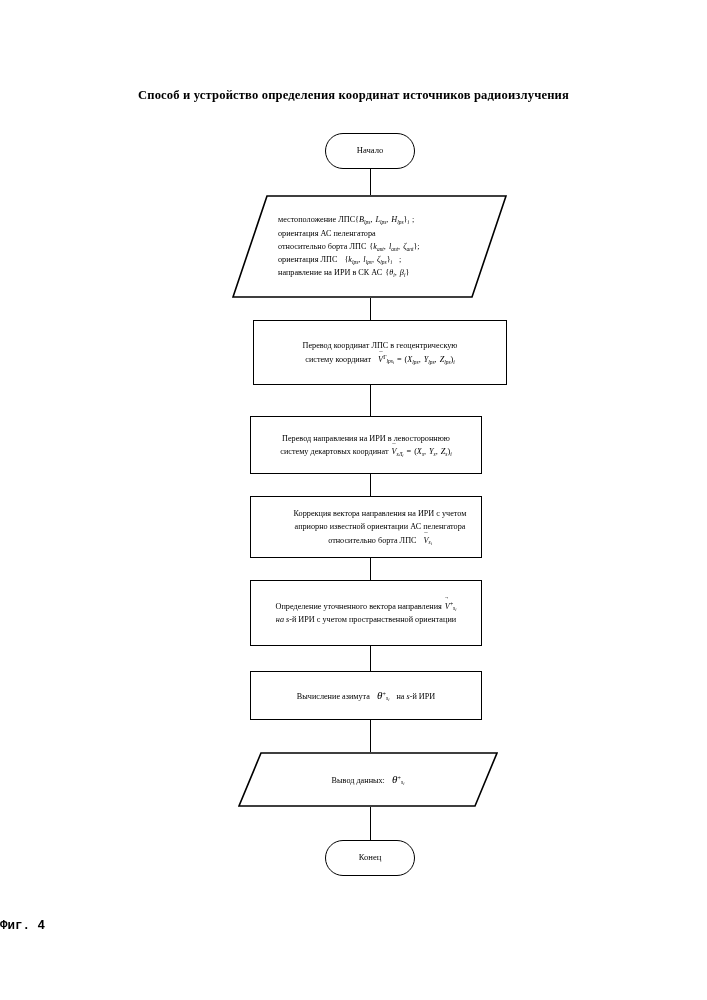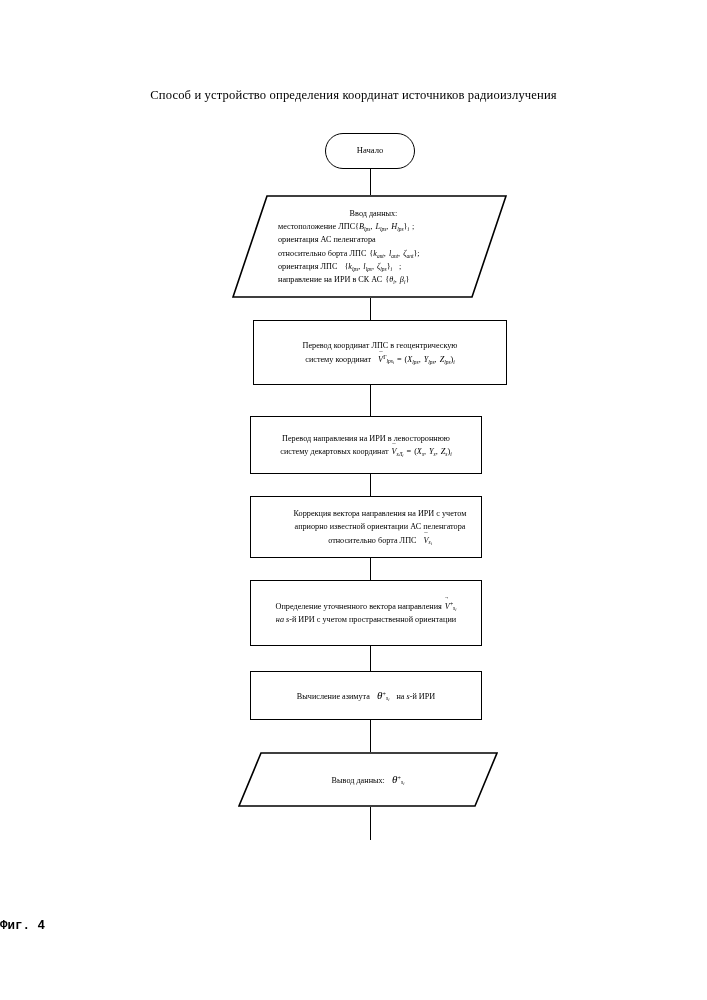--- a/index.html
+++ b/index.html
@@ -17,21 +17,21 @@
   }
 
   
   .doc-title {
     position: absolute;
     left: 0;
     top: 88px;
     width: 707px;
     text-align: center;
     font-family: "Liberation Serif", serif;
-    font-weight: normal;
+    font-weight: bold;
     font-size: 12.6px;
     letter-spacing: 0.15px;
   }
 
   
   .fig-caption {
     position: absolute;
     left: 0;
     top: 919px;
     width: 618px;
@@ -172,21 +172,20 @@
     <div class="inner">Начало</div>
   </div>
 
   <div class="connector" style="left:370px; top:169px; height:26px;"></div>
 
   <div class="node io" style="left:232px; top:195px; width:275px; height:103px;">
     <svg class="pgram-svg" viewBox="0 0 275 103" preserveAspectRatio="none">
       <polygon points="35,1 274,1 240,102 1,102" fill="#ffffff" stroke="#000000" stroke-width="1.6"></polygon>
     </svg>
     <div class="inner" style="padding:0 14px 0 22px;">
-      <div>Ввод данных:</div>
       <div style="text-align:left; padding-left:24px;">
         <span>местоположение ЛПС{</span><span class="nowrap"><span class="mi">B</span><sub>lps</sub>,<span class="gap-s"></span><span class="mi">L</span><sub>lps</sub>,<span class="gap-s"></span><span class="mi">H</span><sub>lps</sub>}<sub>i</sub><span class="gap-s"></span>;</span>
       </div>
       <div style="text-align:left; padding-left:24px;">ориентация АС пеленгатора</div>
       <div style="text-align:left; padding-left:24px;">
         <span>относительно борта ЛПС</span><span class="gap-s"></span><span class="nowrap">{<span class="mi">k</span><sub>ant</sub>,<span class="gap-s"></span><span class="mi">l</span><sub>ant</sub>,<span class="gap-s"></span><span class="mi">ζ</span><sub>ant</sub>};</span>
       </div>
       <div style="text-align:left; padding-left:24px;">
         <span>ориентация ЛПС</span><span class="gap-m"></span><span class="nowrap">{<span class="mi">k</span><sub>lps</sub>,<span class="gap-s"></span><span class="mi">l</span><sub>lps</sub>,<span class="gap-s"></span><span class="mi">ζ</span><sub>lps</sub>}<sub>i</sub><span class="gap-m"></span>;</span>
       </div>
@@ -257,16 +256,19 @@
     <svg class="pgram-svg" viewBox="0 0 260 55" preserveAspectRatio="none">
       <polygon points="23,1 259,1 237,54 1,54" fill="#ffffff" stroke="#000000" stroke-width="1.6"></polygon>
     </svg>
     <div class="inner">
       <span>Вывод данных:</span><span class="gap-m"></span><span class="nowrap" style="font-size:11px;"><span class="mi">θ</span><sup style="font-size:0.6em;">+</sup><sub style="font-size:0.5em;">s<sub>i</sub></sub></span>
     </div>
   </div>
 
   <div class="connector" style="left:370px; top:807px; height:33px;"></div>
 
+  <div class="node terminator" style="left:325px; top:840px; width:90px; height:36px;">
+    <div class="inner">Конец</div>
+  </div>
 
 </div>
 
 <div class="fig-caption">Фиг. 4</div>
 
 </body></html>

